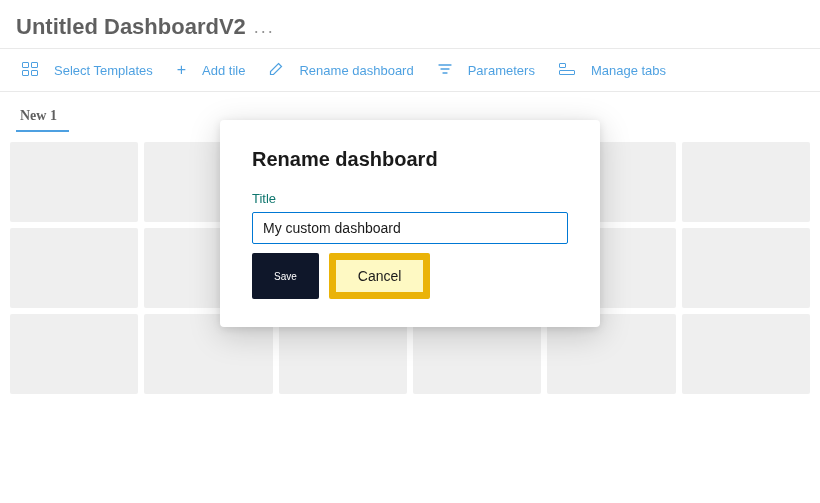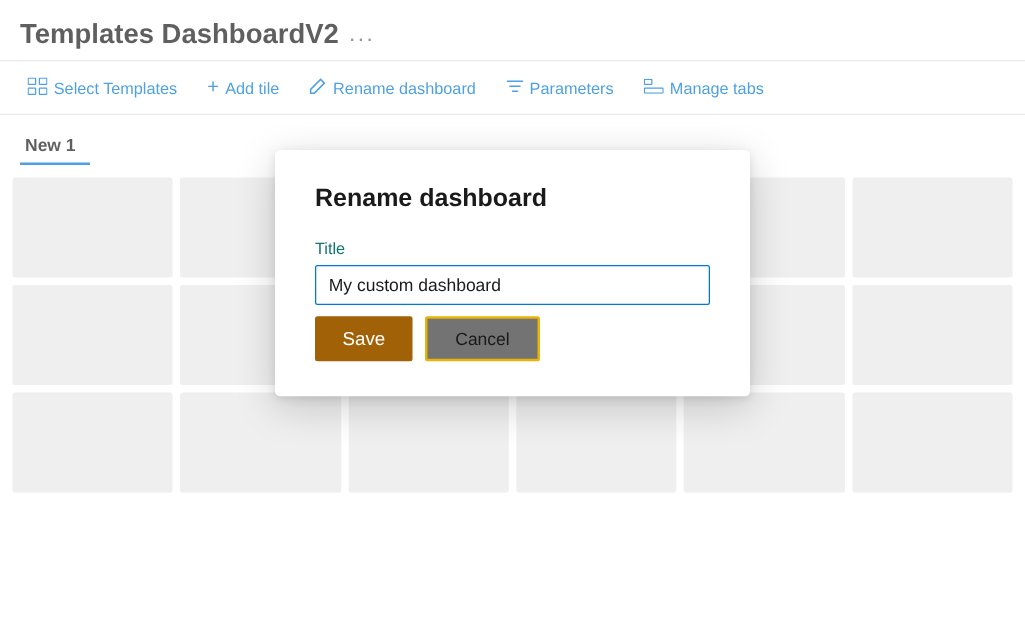--- a/index.html
+++ b/index.html
@@ -36,40 +36,41 @@
       display: flex;
       align-items: center;
       gap: 0px;
       padding: 6px 10px;
       border-top: 1px solid #e0e0e0;
       border-bottom: 1px solid #e0e0e0;
     }
     .toolbar-item {
       display: flex;
       align-items: center;
-      gap: 5px;
+      gap: 16px;
       padding: 6px 12px;
       font-size: 13px;
       color: #0078d4;
       cursor: pointer;
       border-radius: 2px;
       white-space: nowrap;
       justify-content: flex-end;
     }
     .toolbar-icon {
       font-size: 14px;
       color: #0078d4;
     }
 
     
     .tab-bar {
       padding: 10px 16px 0 16px;
       display: flex;
       align-items: flex-end;
       gap: 0;
+      font-family: Liberation Serif, serif;
     }
     .tab-item {
       padding: 6px 12px 8px 4px;
       font-size: 14px;
       font-weight: 600;
       color: #1a1a1a;
       cursor: pointer;
       position: relative;
     }
     .tab-item.active::after {
@@ -134,45 +135,45 @@
       border-radius: 2px;
       outline: none;
       color: #1a1a1a;
       margin-bottom: 9px;
     }
     .modal-actions {
       display: flex;
       gap: 10px;
     }
     .btn-save {
-      background: #a16207;
+      background: #0f172a;
       color: #fff;
       border: none;
       border-radius: 2px;
       padding: 8px 22px;
-      font-size: 15px;
+      font-size: 10px;
       cursor: pointer;
       font-weight: 500;
     }
     .btn-cancel {
-      background: #737373;
-      color: #1a1a1a;
-      border: 2px solid #eab308;
+      background: #fef9c3;
+      color: #1a1a1a;
+      border: 7px solid #eab308;
       border-radius: 2px;
       padding: 8px 22px;
       font-size: 14px;
       cursor: pointer;
       font-weight: 500;
     }
   </style>
 </head>
 <body>
 
 <div class="header">
-  <span class="header-title">Templates DashboardV2</span>
+  <span class="header-title">Untitled DashboardV2</span>
   <span class="header-ellipsis">...</span>
 </div>
 
 <div class="toolbar">
   <div class="toolbar-item">
     <span class="toolbar-icon">
       <svg width="16" height="14" viewBox="0 0 16 14" fill="none" xmlns="http://www.w3.org/2000/svg">
         <rect x="0.5" y="0.5" width="6" height="5" rx="0.5" stroke="#0078d4"></rect>
         <rect x="9.5" y="0.5" width="6" height="5" rx="0.5" stroke="#0078d4"></rect>
         <rect x="0.5" y="8.5" width="6" height="5" rx="0.5" stroke="#0078d4"></rect>

